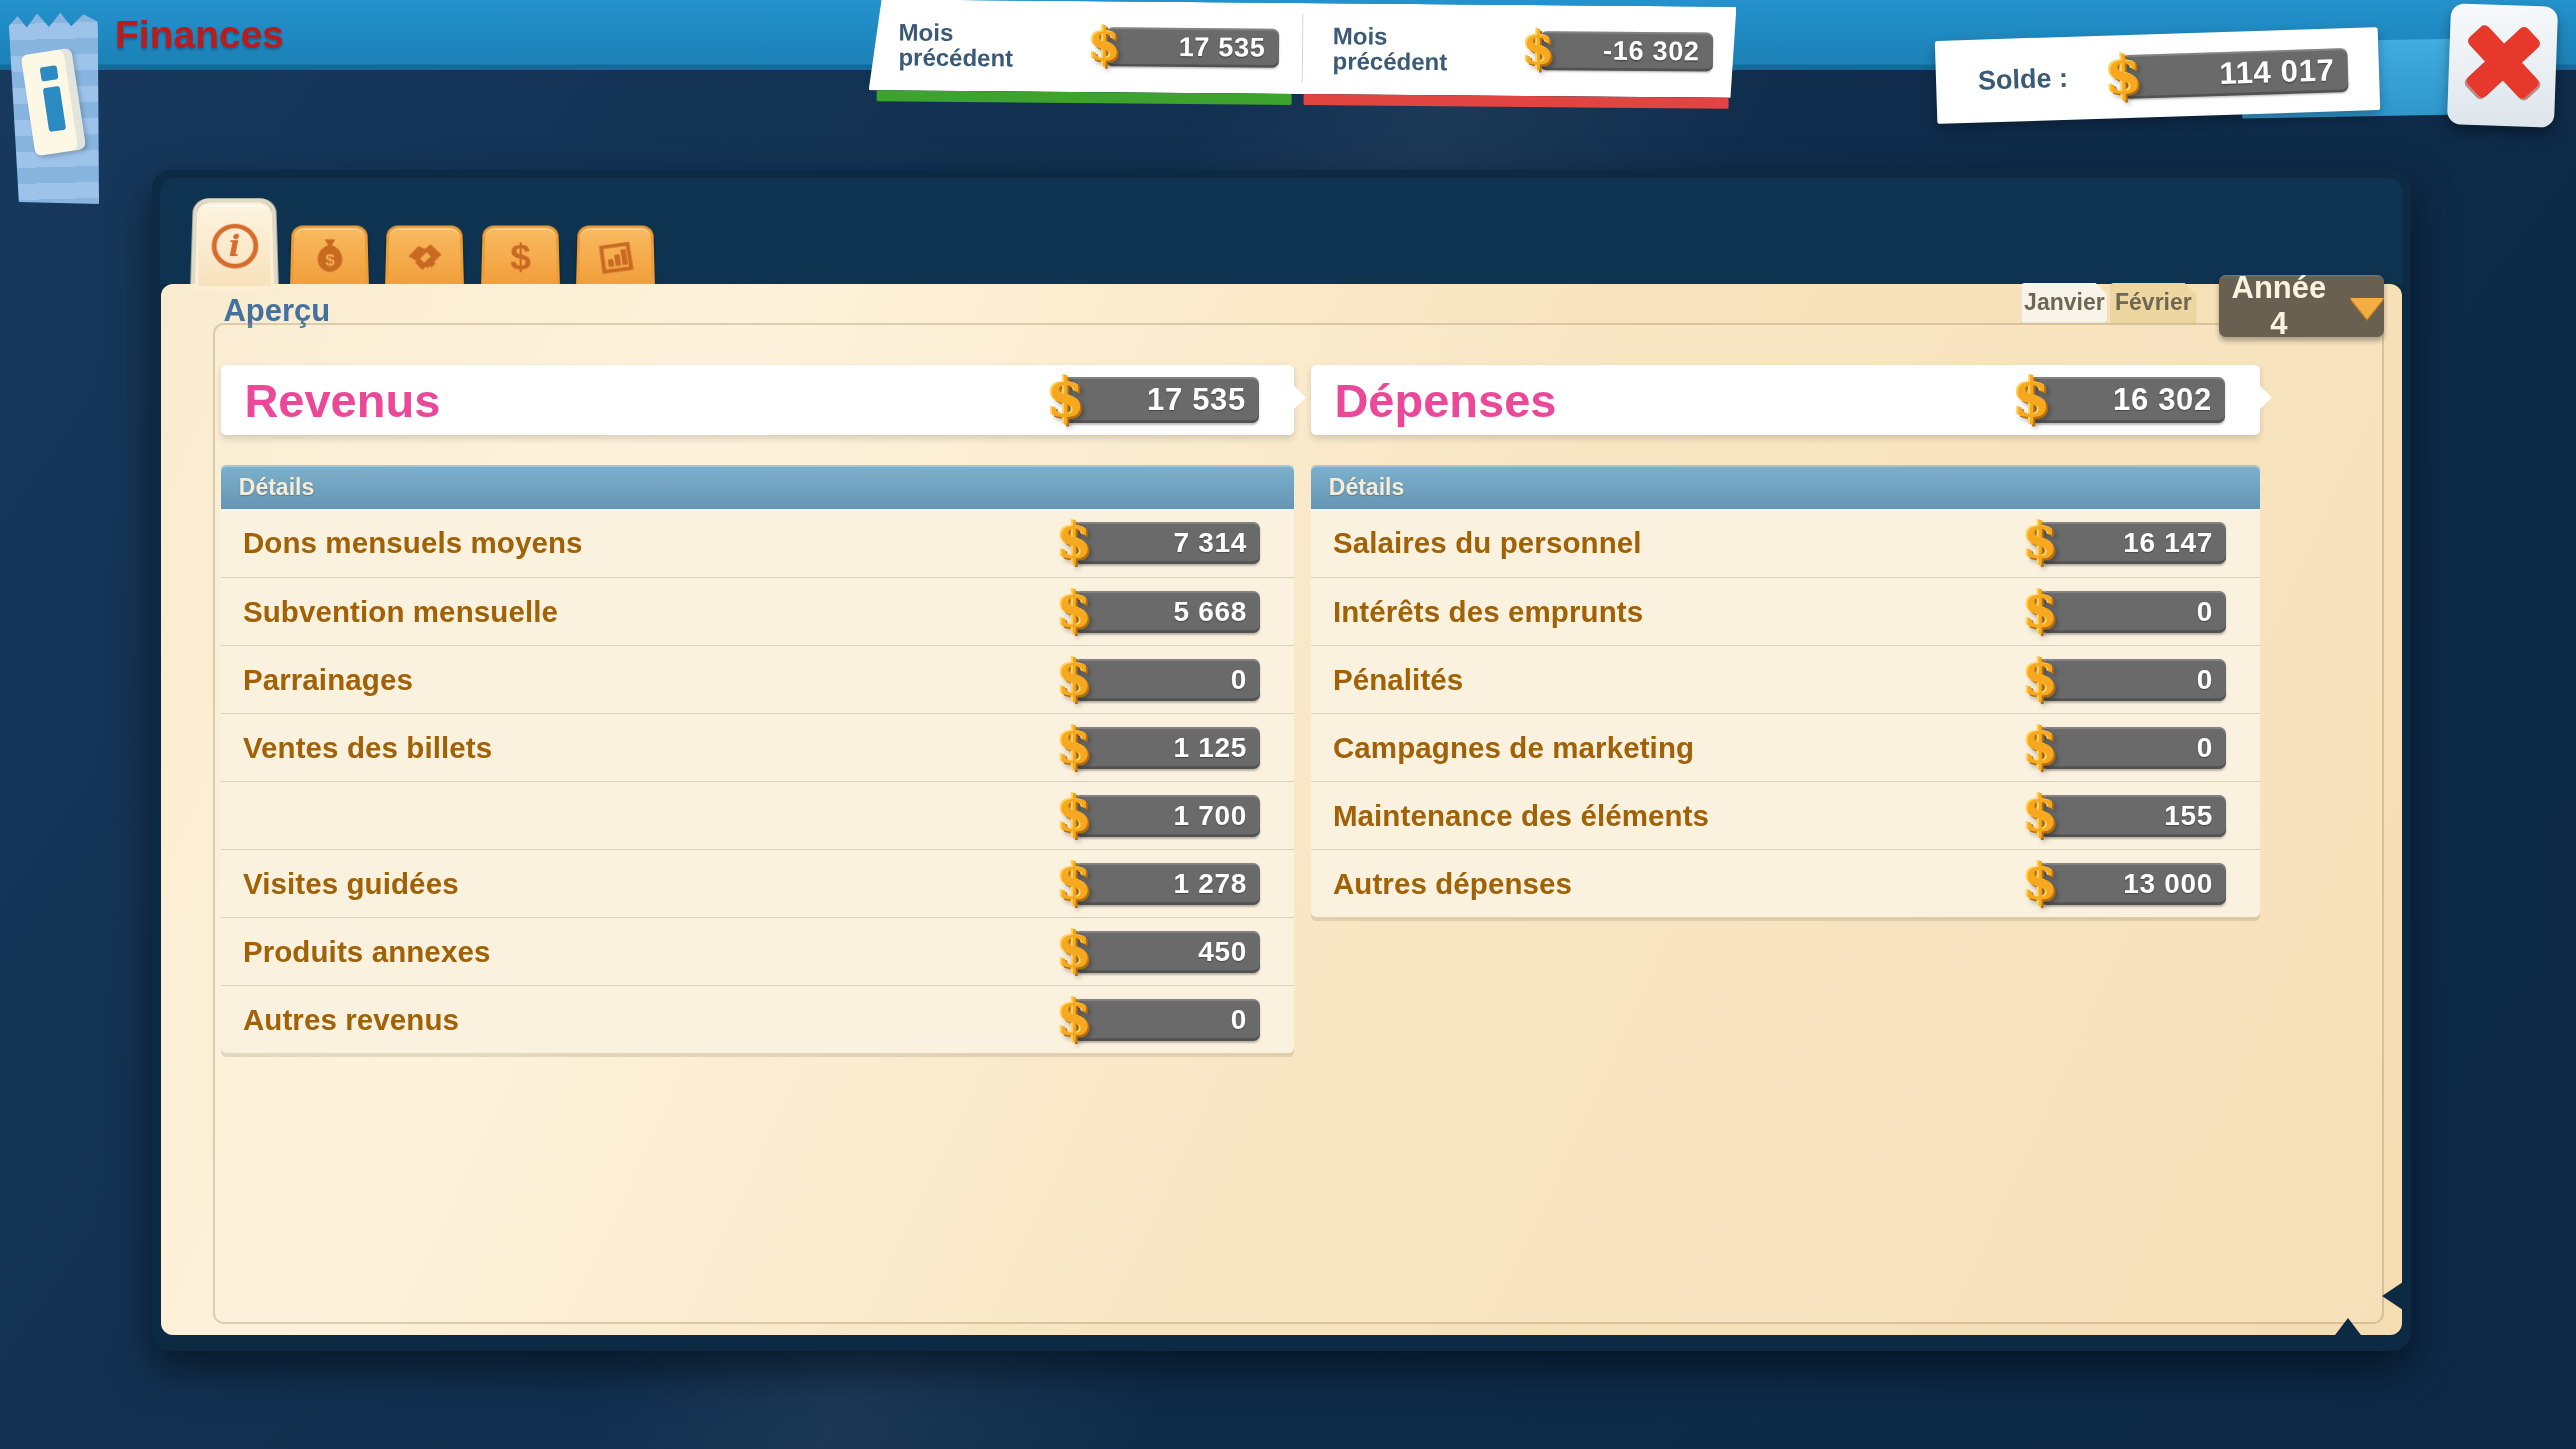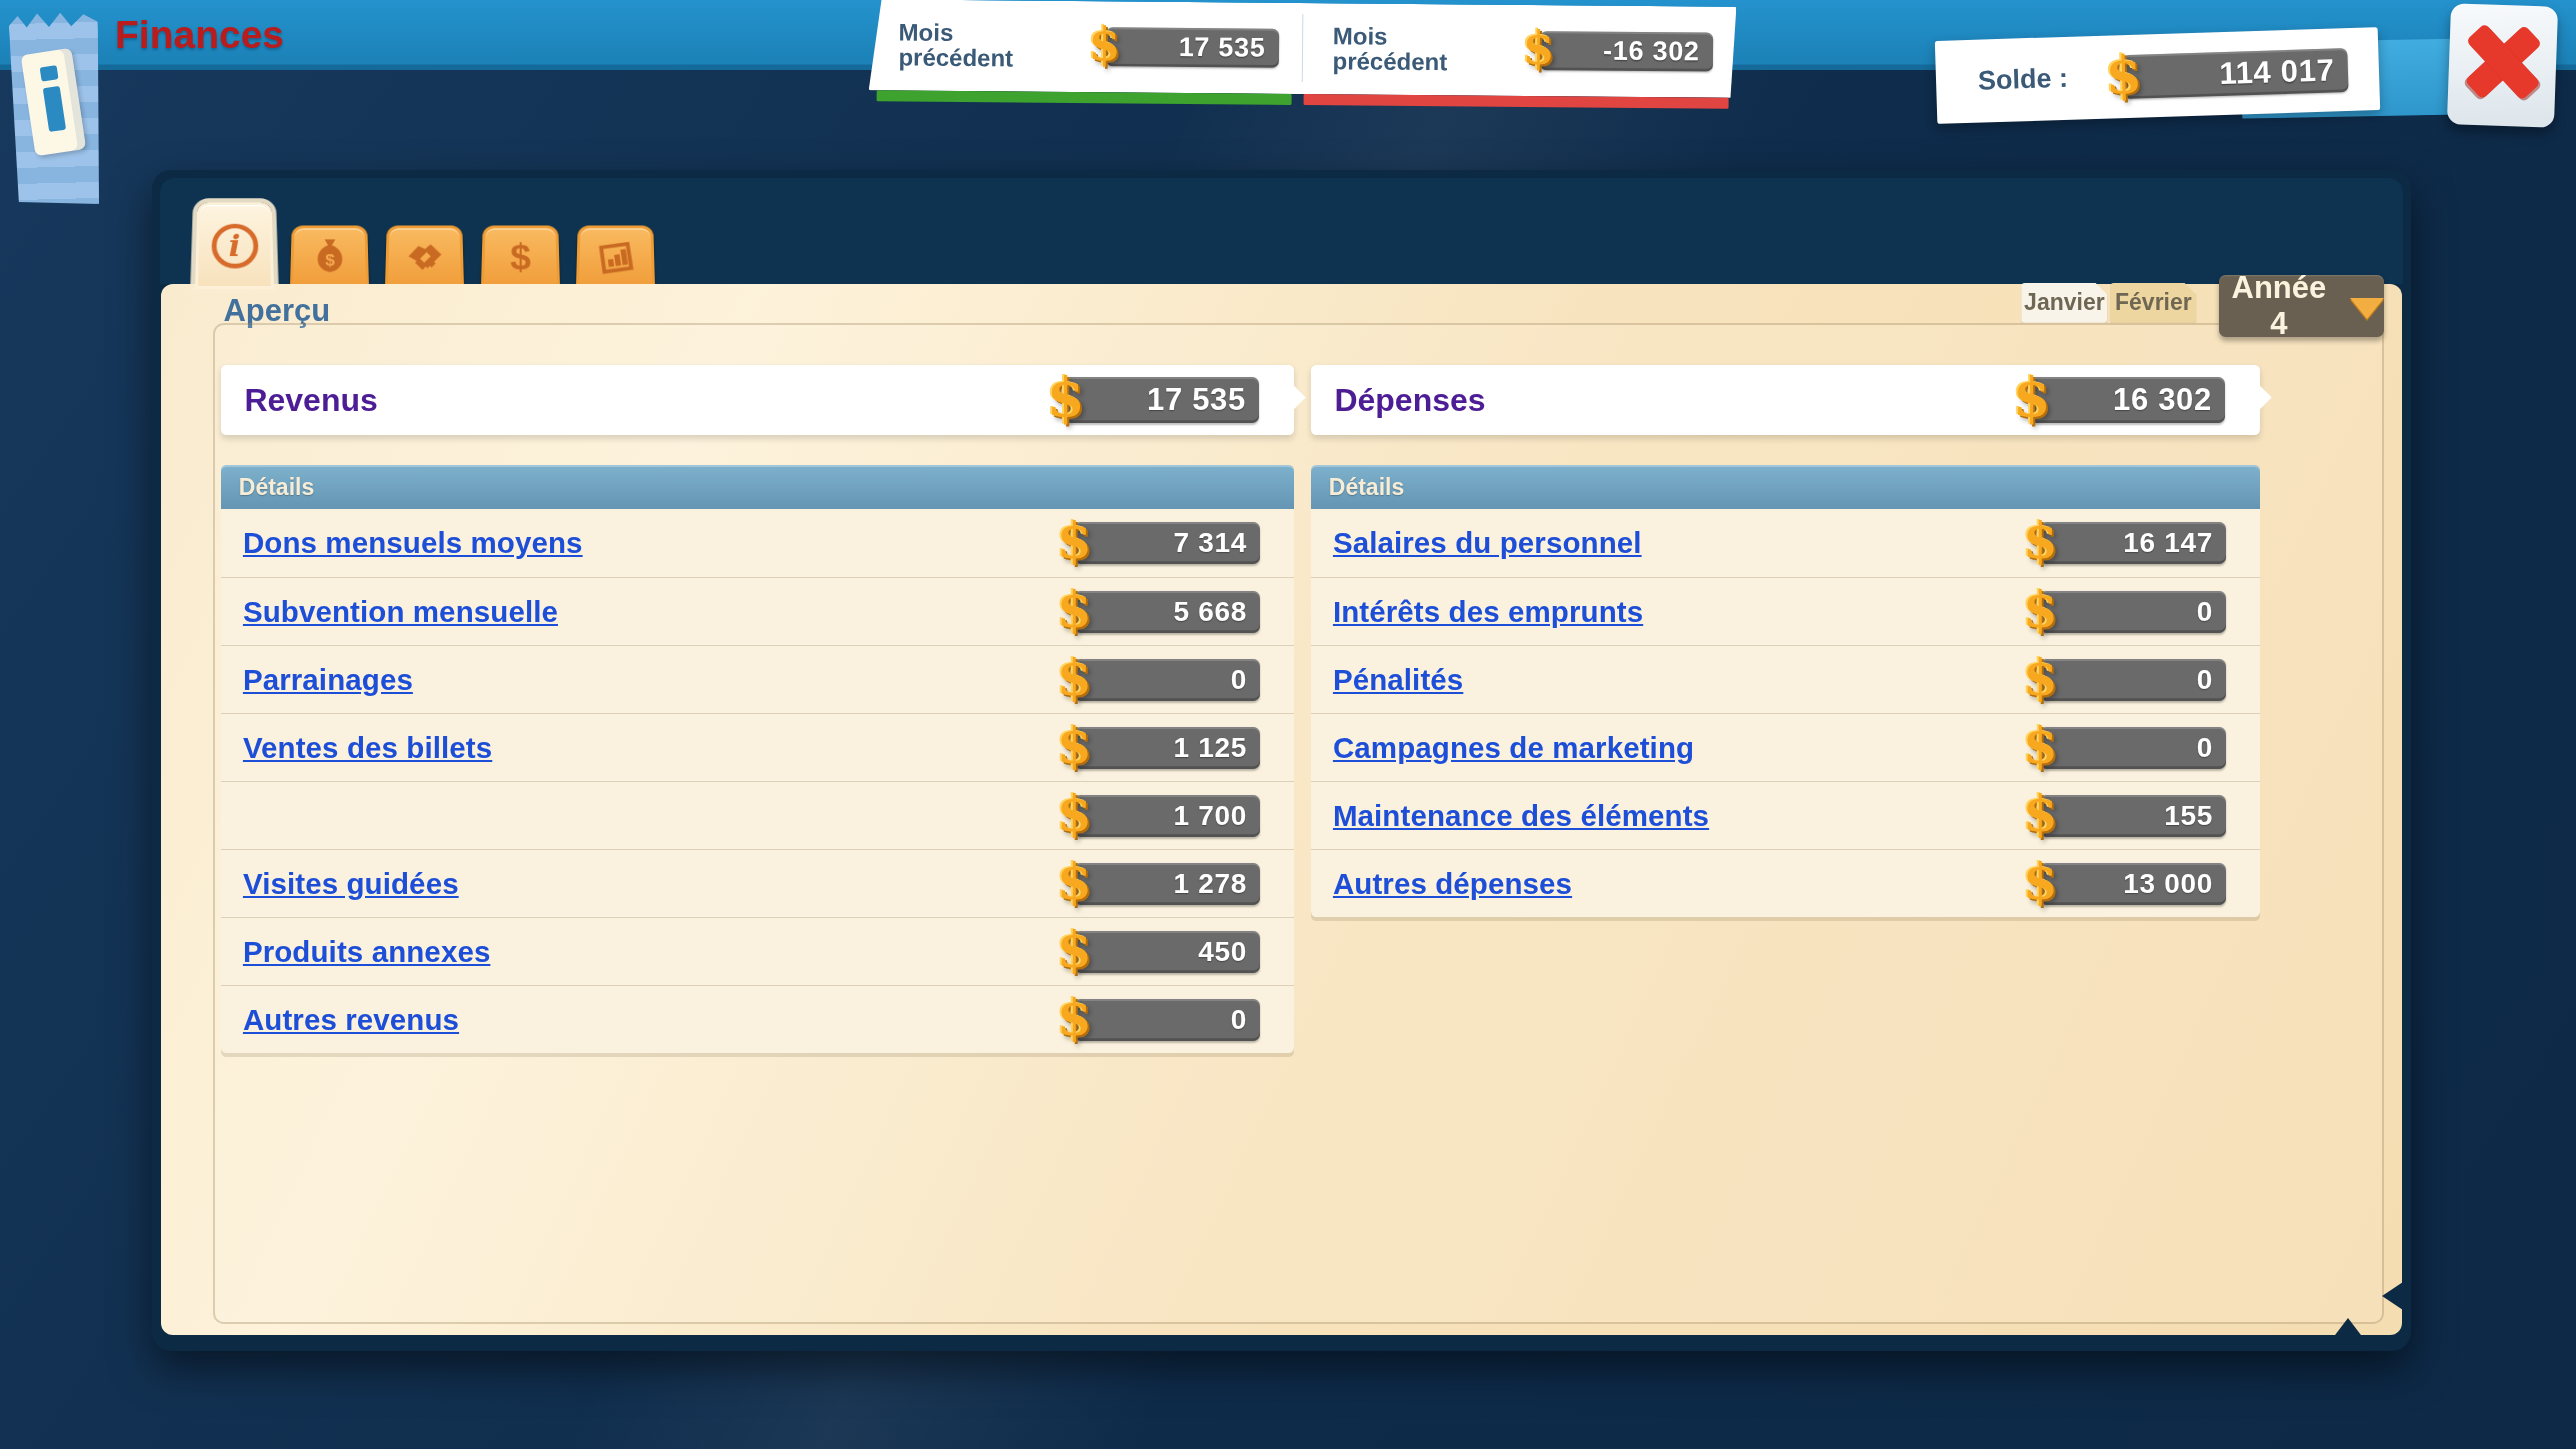--- a/index.html
+++ b/index.html
@@ -127,31 +127,31 @@
               border-top:21.5px solid #f3ae41; filter:drop-shadow(0 2px 0 #c07c1d); margin-top:5.4px; }
 
   
   .col { position:absolute; top:81px; }
   .col-left  { left:60px;   width:1073px; }
   .col-right { left:1150px; width:949px; }
   .head-card { position:relative; height:70px; background:#fff; border-radius:5.4px;
                box-shadow:0 3.4px 6.7px rgba(0,0,0,.14); display:flex; align-items:center; padding-left:23px; }
   .head-card::after { content:""; position:absolute; right:-8px; top:24px; width:17.4px; height:17.4px;
                       background:#fff; transform:rotate(45deg); }
-  .head-title { font-size:32px; color:#4c1d95; }
+  .head-title { font-size:47px; color:#ec4899; }
   .head-card .pill { margin-left:auto; margin-right:35px; }
   .details { margin-top:30px; }
   .details-bar { height:44px; background:linear-gradient(#7eb1cc,#6496b4); border-radius:5.4px 5.4px 0 0;
                  display:flex; align-items:center; padding-left:17.4px; font-size:23px; color:#f7edd7;
                  text-shadow:0 1.3px 1.3px rgba(0,0,0,.25);
                  box-shadow:inset 0 2px 0 rgba(255,255,255,.28), 0 1.3px 0 rgba(0,0,0,.12); }
   .rows { background:#faf1de; border-radius:0 0 5.4px 5.4px; box-shadow:0 4px 0 rgba(101,81,47,.16); }
   .drow { height:68px; display:flex; align-items:center; padding-left:21.5px; border-top:1.3px solid #ddd0b6; }
   .drow:first-child { border-top:none; }
-  .rlabel { font-size:29.5px; color:#1d4ed8; letter-spacing:0.1px;text-decoration:underline; }
+  .rlabel { font-size:29.5px; color:#a16207; letter-spacing:0.1px; }
   .drow .pill { margin-left:auto; margin-right:34px; }
 
   
   .notch-right  { position:absolute; right:5.4px;  top:1110px; width:0; height:0;
                   border-top:16px solid transparent; border-bottom:16px solid transparent; border-right:24px solid #0c2a44; }
   .notch-bottom { position:absolute; right:47px; bottom:12px; width:0; height:0;
                   border-left:16px solid transparent; border-right:16px solid transparent; border-bottom:21.5px solid #0c2a44; }
   .tabsvg { display:block; }
 </style>
 </head>

